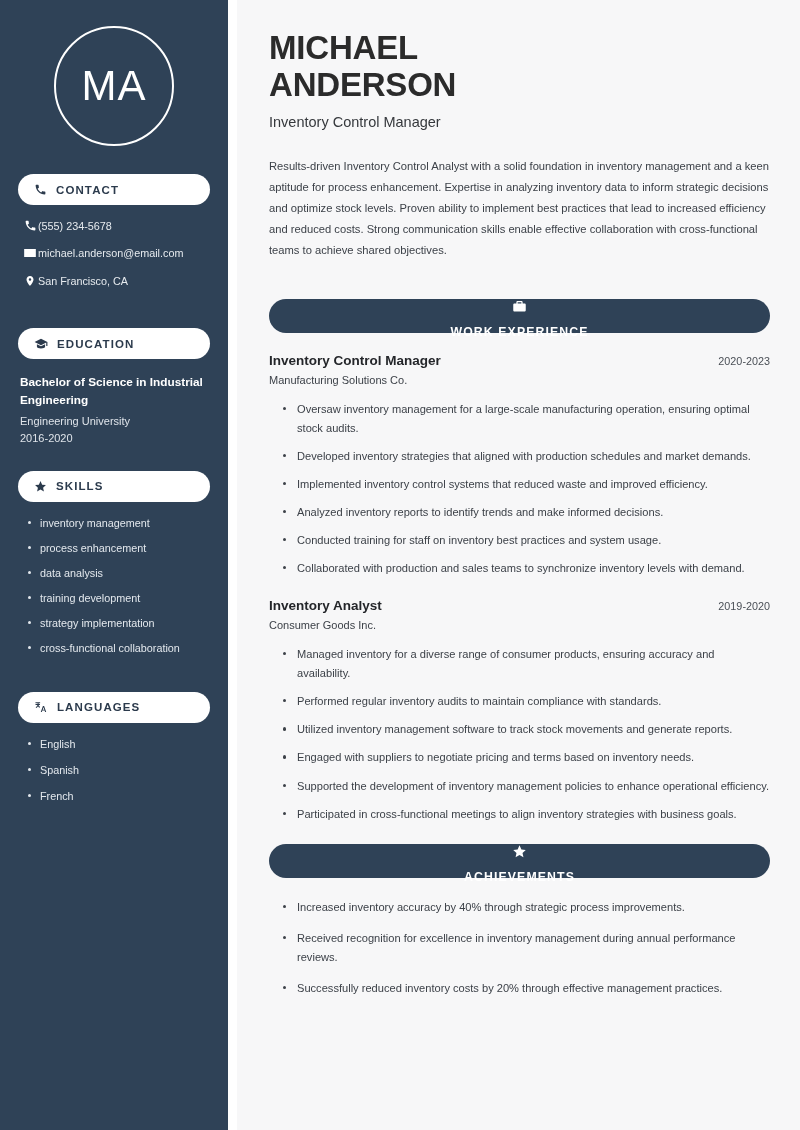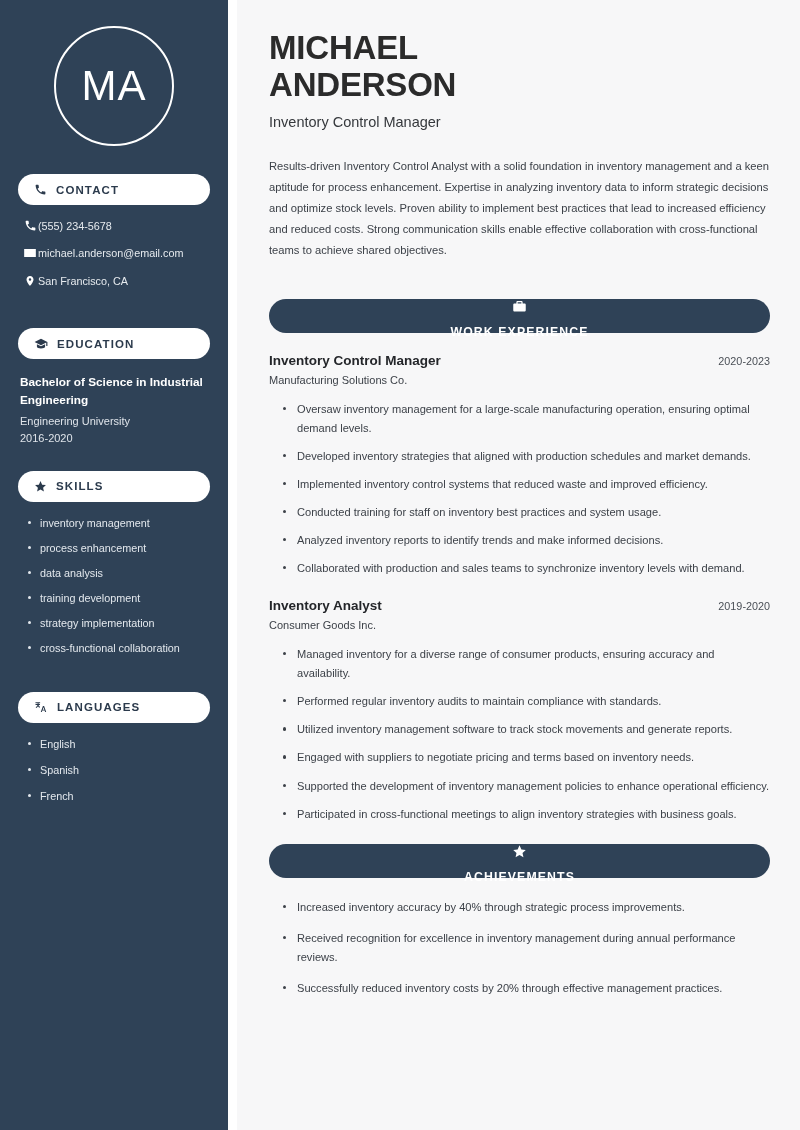--- a/index.html
+++ b/index.html
@@ -338,25 +338,25 @@
       <span>WORK EXPERIENCE</span>
     </div>
 
     <div class="job">
       <div class="job-head">
         <span class="job-title">Inventory Control Manager</span>
         <span class="job-dates">2020-2023</span>
       </div>
       <div class="job-company">Manufacturing Solutions Co.</div>
       <ul class="bullets">
-        <li>Oversaw inventory management for a large-scale manufacturing operation, ensuring optimal demand levels.</li>
+        <li>Oversaw inventory management for a large-scale manufacturing operation, ensuring optimal stock audits.</li>
         <li>Developed inventory strategies that aligned with production schedules and market demands.</li>
         <li>Implemented inventory control systems that reduced waste and improved efficiency.</li>
+        <li>Analyzed inventory reports to identify trends and make informed decisions.</li>
         <li>Conducted training for staff on inventory best practices and system usage.</li>
-        <li>Analyzed inventory reports to identify trends and make informed decisions.</li>
         <li>Collaborated with production and sales teams to synchronize inventory levels with demand.</li>
       </ul>
     </div>
 
     <div class="job">
       <div class="job-head">
         <span class="job-title">Inventory Analyst</span>
         <span class="job-dates">2019-2020</span>
       </div>
       <div class="job-company">Consumer Goods Inc.</div>

